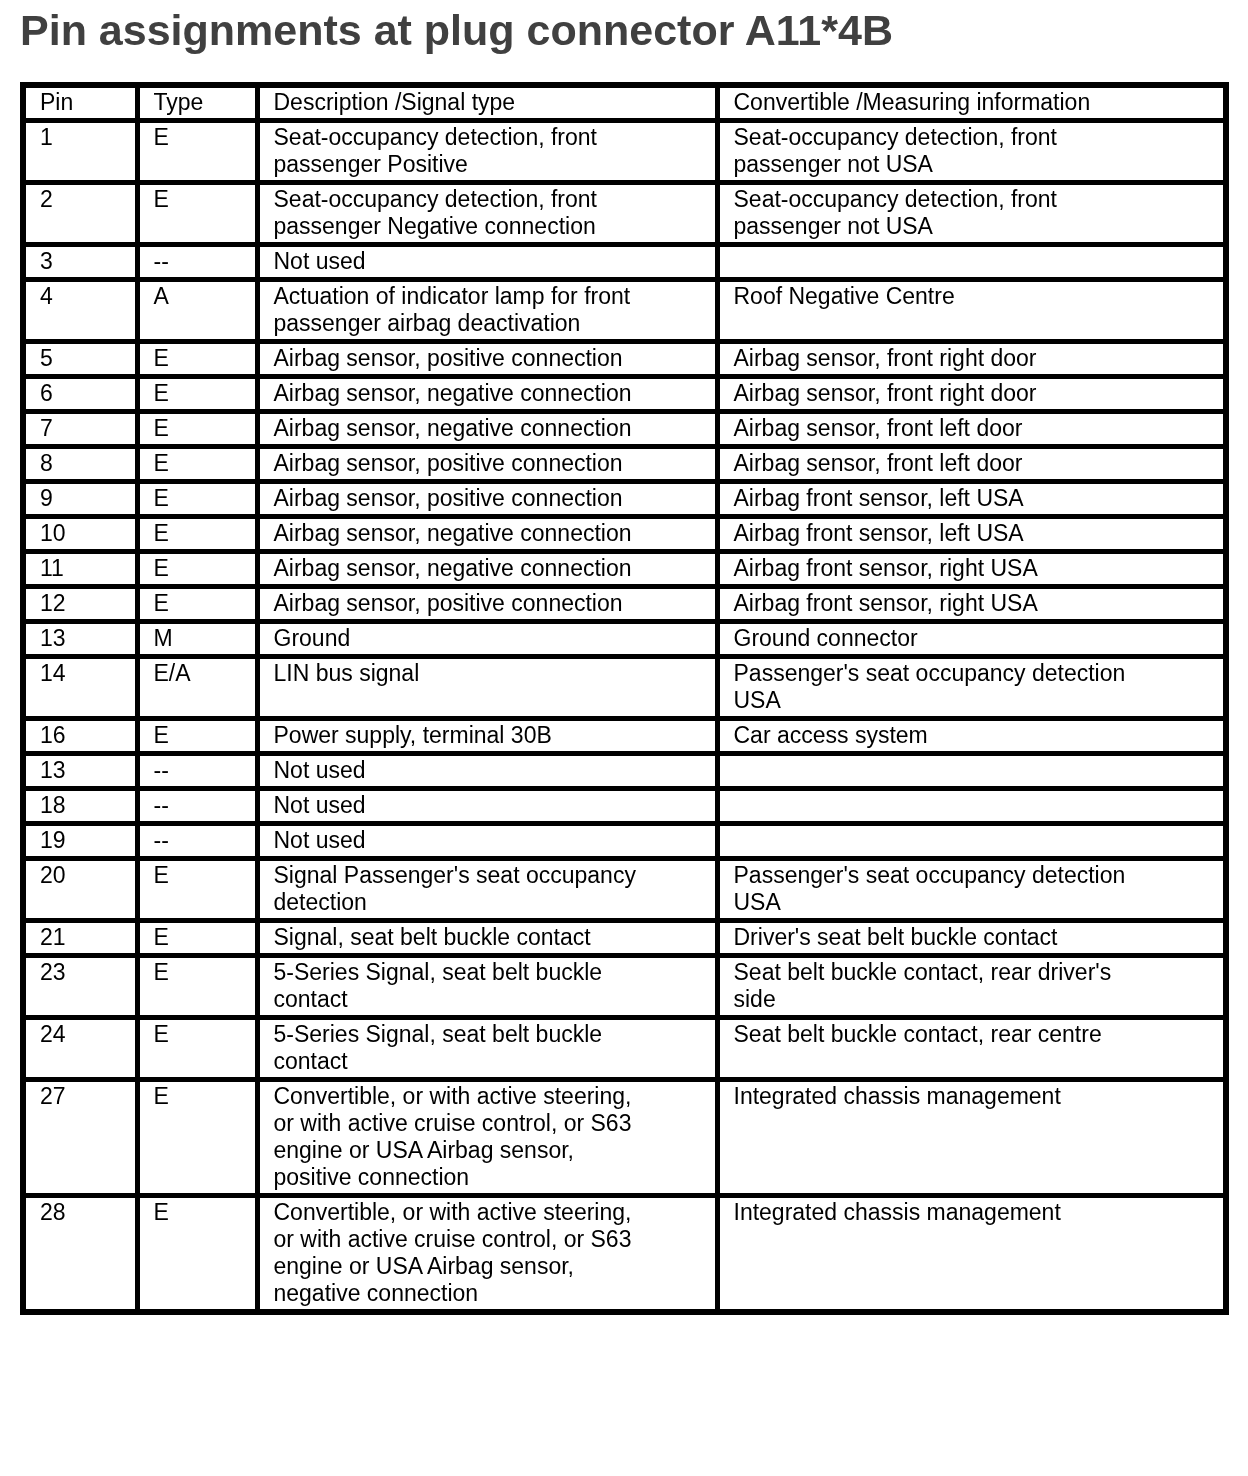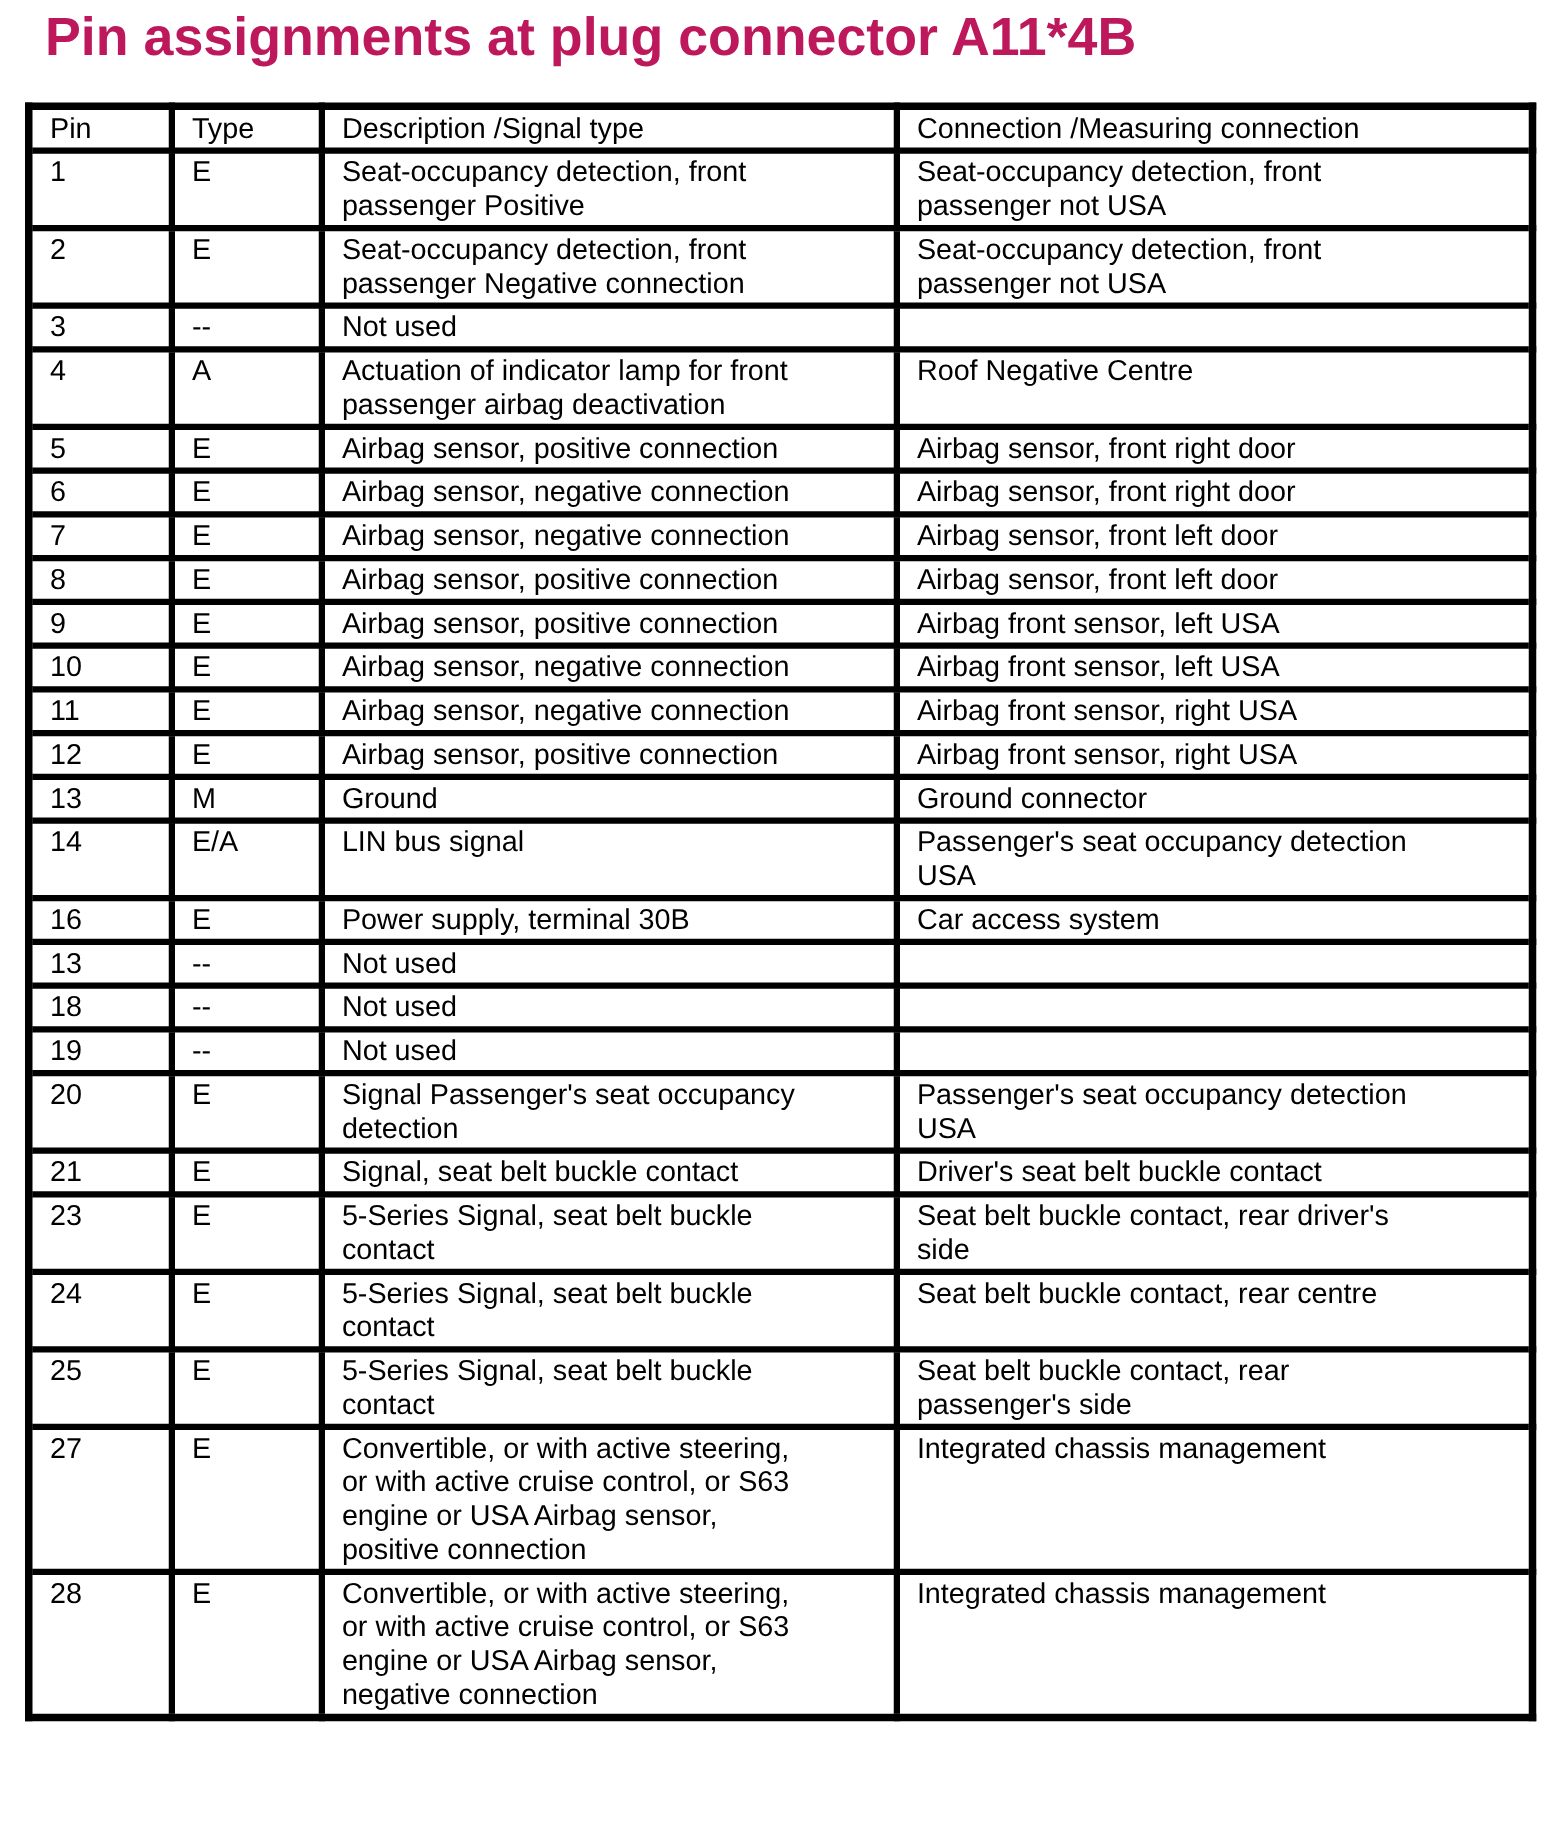--- a/index.html
+++ b/index.html
@@ -10,26 +10,26 @@
     font-family: "Liberation Sans", "DejaVu Sans", sans-serif;
   }
   .page {
     width: 1248px;
     height: 1476px;
     box-sizing: border-box;
     background: #ffffff;
     overflow: hidden;
   }
   .title {
-    margin: 6px 0 0 36px;
+    margin: 6px 0 0 20px;
     font-size: 43px;
     font-weight: bold;
     letter-spacing: 0px;
     line-height: 1.15;
-    color: #be185d;
+    color: #404040;
   }
   table.pin-table {
     margin: 27px 0 0 20px;
     border-collapse: collapse;
     table-layout: fixed;
     width: 1203px;
     border: 6px solid #000000;
   }
   table.pin-table th,
   table.pin-table td {
@@ -60,21 +60,21 @@
       <col class="c-pin">
       <col class="c-type">
       <col class="c-desc">
       <col class="c-conn">
     </colgroup>
     <thead>
       <tr>
         <th>Pin</th>
         <th>Type</th>
         <th>Description /Signal type</th>
-        <th>Connection /Measuring connection</th>
+        <th>Convertible /Measuring information</th>
       </tr>
     </thead>
     <tbody id="pin-table-body">
 
     <tr>
           <td>1</td>
           <td>E</td>
           <td>Seat-occupancy detection, front
 passenger Positive</td>
           <td>Seat-occupancy detection, front
@@ -209,28 +209,20 @@
 side</td>
         </tr>
         <tr>
           <td>24</td>
           <td>E</td>
           <td>5-Series Signal, seat belt buckle
 contact</td>
           <td>Seat belt buckle contact, rear centre</td>
         </tr>
         <tr>
-          <td>25</td>
-          <td>E</td>
-          <td>5-Series Signal, seat belt buckle
-contact</td>
-          <td>Seat belt buckle contact, rear
-passenger's side</td>
-        </tr>
-        <tr>
           <td>27</td>
           <td>E</td>
           <td>Convertible, or with active steering,
 or with active cruise control, or S63
 engine or USA Airbag sensor,
 positive connection</td>
           <td>Integrated chassis management</td>
         </tr>
         <tr>
           <td>28</td>

